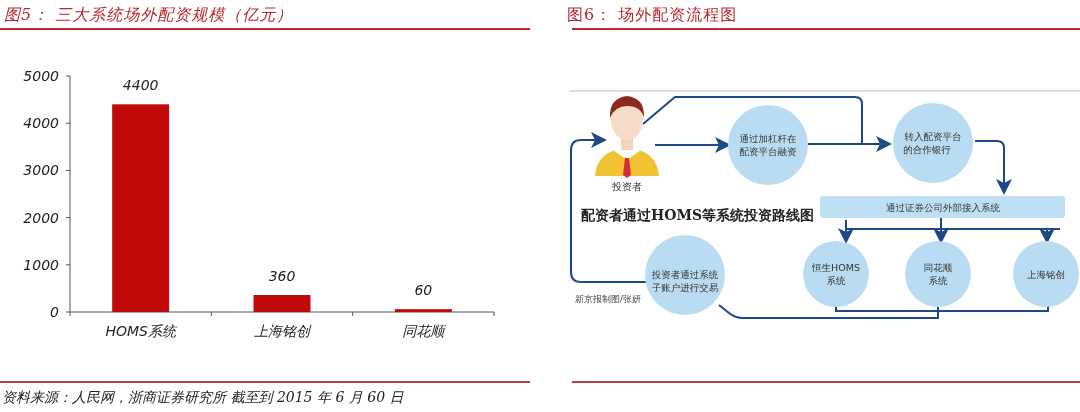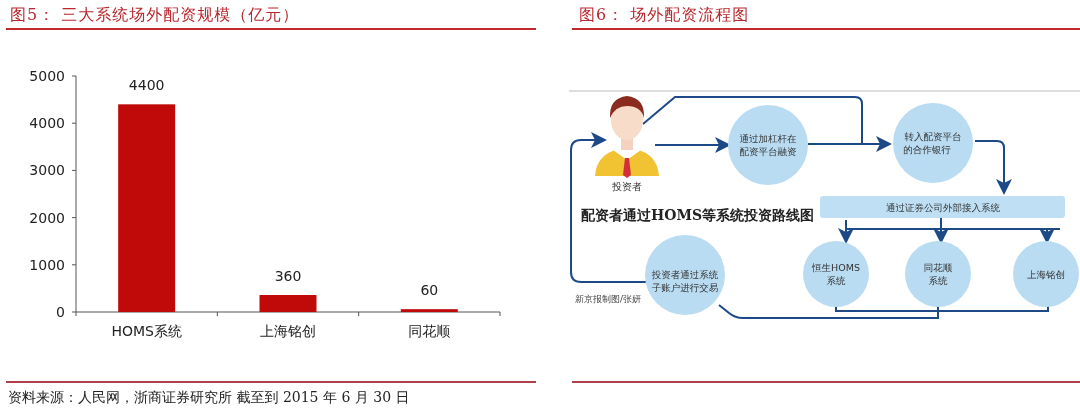--- a/index.html
+++ b/index.html
@@ -1,21 +1,21 @@
 <!DOCTYPE html>
 <html><head>
 <meta charset="utf-8">
 <style>
   html, body { margin:0; padding:0; background:#ffffff; }
   body { width:1080px; height:412px; position:relative; overflow:hidden; font-family:"DejaVu Sans", sans-serif; }
   .panel { position:absolute; top:0; height:412px; }
-  .panel-left { left:6px; width:535px; }
+  .panel-left { left:0; width:535px;font-style:italic; }
   .panel-right { left:555px; width:525px; }
   .fig-title { position:absolute; top:5px; left:4px; font-family:"DejaVu Serif", serif; font-size:16px; color:#b8282e; letter-spacing:1px; white-space:nowrap; }
-  .panel-right .fig-title { left:24px; }
+  .panel-right .fig-title { left:12px; }
   .fig-rule { position:absolute; top:28px; height:2px; background:#c0282e; }
   .panel-left .fig-rule { left:0; width:530px; }
   .panel-right .fig-rule { left:17px; width:508px; }
   .src-rule { position:absolute; top:381px; height:2px; background:#b04048; }
   .panel-left .src-rule { left:0; width:530px; }
   .panel-right .src-rule { left:17px; width:508px; }
   .source { position:absolute; top:389px; font-family:"DejaVu Serif", serif; font-size:14px; color:#222; white-space:nowrap; }
   .panel-left .source { left:2px; }
   .panel-right .source { left:20px; }
   svg text { font-family:"DejaVu Sans", sans-serif; }
@@ -53,21 +53,21 @@
         <rect x="253.5" y="295.008" width="57" height="16.99200000000002" fill="#c00a0a"></rect>
         <text x="282" y="281.008" font-size="14" text-anchor="middle" fill="#222">360</text>
         <text x="282" y="336" font-size="14" text-anchor="middle" fill="#222">上海铭创</text>
         <rect x="394.83333333333337" y="309.168" width="57" height="2.8319999999999936" fill="#c00a0a"></rect>
         <text x="423.33333333333337" y="295.168" font-size="14" text-anchor="middle" fill="#222">60</text>
         <text x="423.33333333333337" y="336" font-size="14" text-anchor="middle" fill="#222">同花顺</text>
       </g>
   </svg>
 
   <div class="src-rule"></div>
-  <div class="source">资料来源：人民网，浙商证券研究所 截至到 2015 年 6 月 30 日</div>
+  <div class="source">资料来源：人民网，浙商证券研究所 截至到 2015 年 6 月 60 日</div>
 </div>
 
 <div class="panel panel-right">
   <div class="fig-title">图6： 场外配资流程图</div>
   <div class="fig-rule"></div>
 
   <svg width="525" height="370" style="position:absolute;left:0;top:0;">
     <defs>
       <marker id="ah" markerWidth="8" markerHeight="8" refX="6" refY="4" orient="auto">
         <path d="M0,0 L8,4 L0,8 L2,4 Z" fill="#1d4a86"></path>

